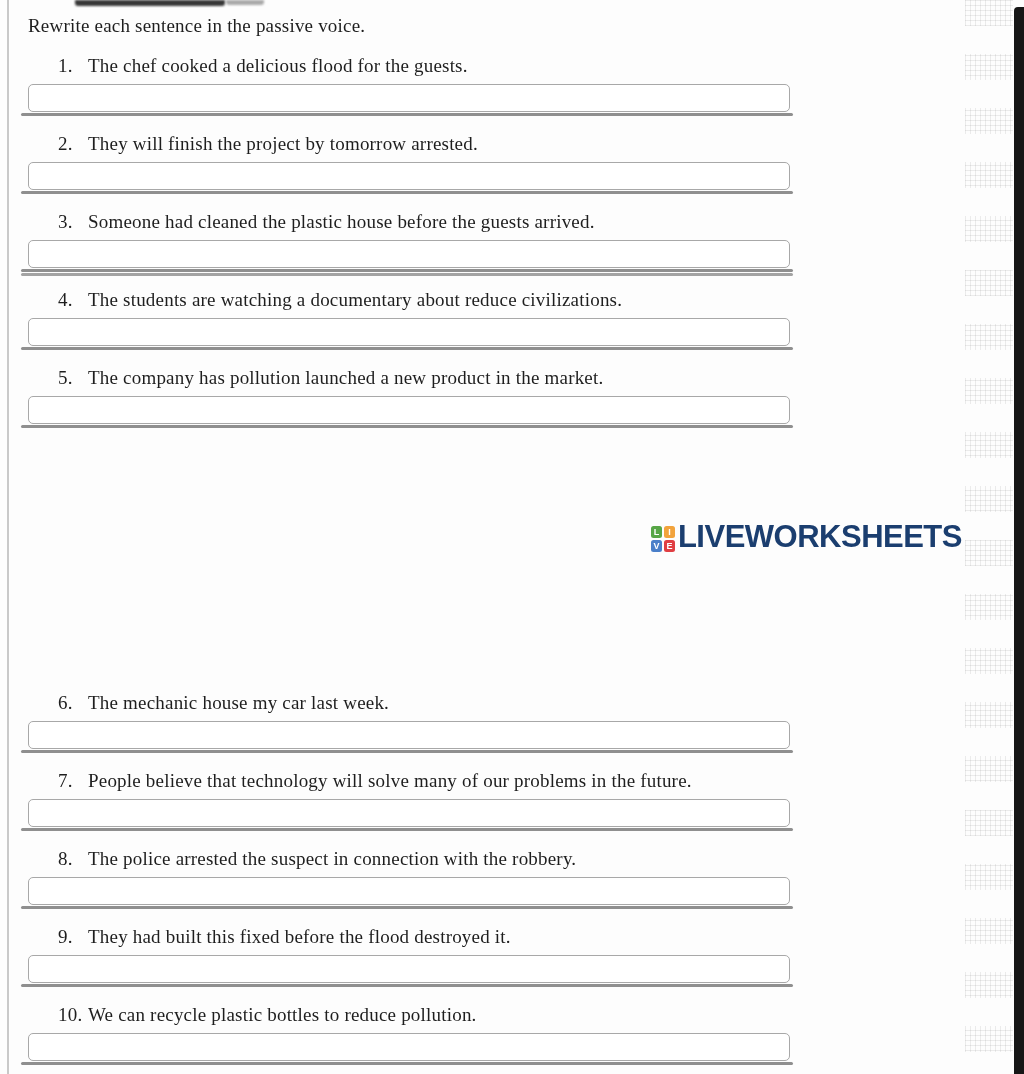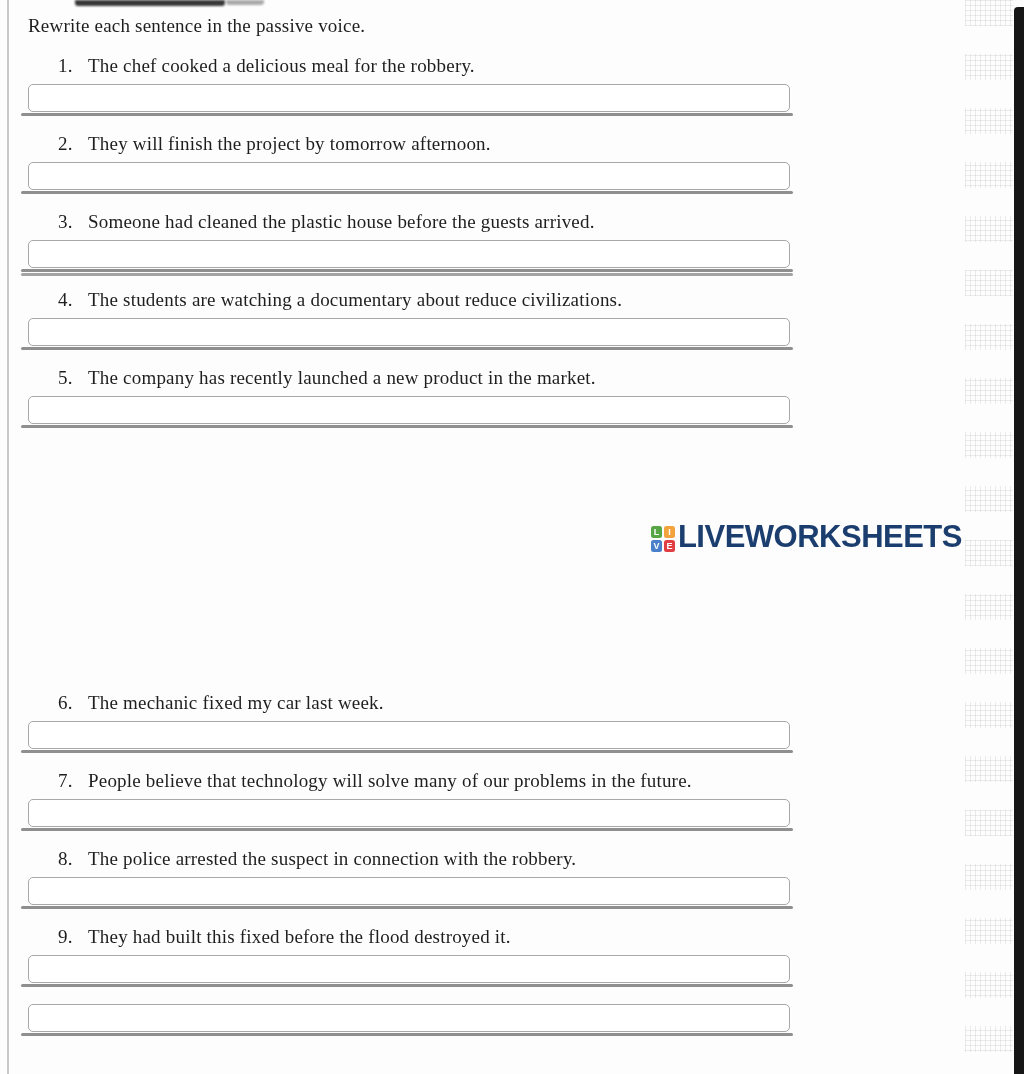--- a/index.html
+++ b/index.html
@@ -125,31 +125,31 @@
   <div class="watermark"></div>
   <div class="scan-edge"></div>
 
   <div class="content">
     <div class="instruction">Rewrite each sentence in the passive voice.</div>
 
     <div id="group-top">
         <div class="question">
     <div class="q-line">
       <span class="q-num">1.</span>
-      <span class="q-sentence">The chef cooked a delicious meal for the robbery.</span>
+      <span class="q-sentence">The chef cooked a delicious flood for the guests.</span>
     </div>
     <div class="answer-wrap">
       <input type="text" class="answer-input" style="">
       <div class="underline"></div>
     </div>
   </div>
         <div class="question">
     <div class="q-line">
       <span class="q-num">2.</span>
-      <span class="q-sentence">They will finish the project by tomorrow afternoon.</span>
+      <span class="q-sentence">They will finish the project by tomorrow arrested.</span>
     </div>
     <div class="answer-wrap">
       <input type="text" class="answer-input" style="">
       <div class="underline"></div>
     </div>
   </div>
         <div class="question">
     <div class="q-line">
       <span class="q-num">3.</span>
       <span class="q-sentence">Someone had cleaned the plastic house before the guests arrived.</span>
@@ -165,21 +165,21 @@
       <span class="q-sentence">The students are watching a documentary about reduce civilizations.</span>
     </div>
     <div class="answer-wrap">
       <input type="text" class="answer-input" style="">
       <div class="underline"></div>
     </div>
   </div>
         <div class="question">
     <div class="q-line">
       <span class="q-num">5.</span>
-      <span class="q-sentence">The company has recently launched a new product in the market.</span>
+      <span class="q-sentence">The company has pollution launched a new product in the market.</span>
     </div>
     <div class="answer-wrap">
       <input type="text" class="answer-input" style="">
       <div class="underline"></div>
     </div>
   </div>
       </div>
 
     <div class="logo-row">
       <span class="logo-tiles" id="logo-tiles">
@@ -196,21 +196,21 @@
             <span>E</span>
           </span>
         </span>
       <span class="logo-word" id="logo-word" style="color: rgb(27, 62, 111);">LIVEWORKSHEETS</span>
     </div>
 
     <div id="group-bottom">
         <div class="question">
     <div class="q-line">
       <span class="q-num">6.</span>
-      <span class="q-sentence">The mechanic fixed my car last week.</span>
+      <span class="q-sentence">The mechanic house my car last week.</span>
     </div>
     <div class="answer-wrap">
       <input type="text" class="answer-input" style="">
       <div class="underline"></div>
     </div>
   </div>
         <div class="question">
     <div class="q-line">
       <span class="q-num">7.</span>
       <span class="q-sentence">People believe that technology will solve many of our problems in the future.</span>
@@ -234,20 +234,24 @@
     <div class="q-line">
       <span class="q-num">9.</span>
       <span class="q-sentence">They had built this fixed before the flood destroyed it.</span>
     </div>
     <div class="answer-wrap">
       <input type="text" class="answer-input" style="">
       <div class="underline"></div>
     </div>
   </div>
         <div class="question">
+    <div class="q-line">
+      <span class="q-num">10.</span>
+      <span class="q-sentence">We can recycle plastic bottles to reduce pollution.</span>
+    </div>
     <div class="answer-wrap">
       <input type="text" class="answer-input" style="">
       <div class="underline"></div>
     </div>
   </div>
       </div>
   </div>
 </div>
 
 </body></html>

